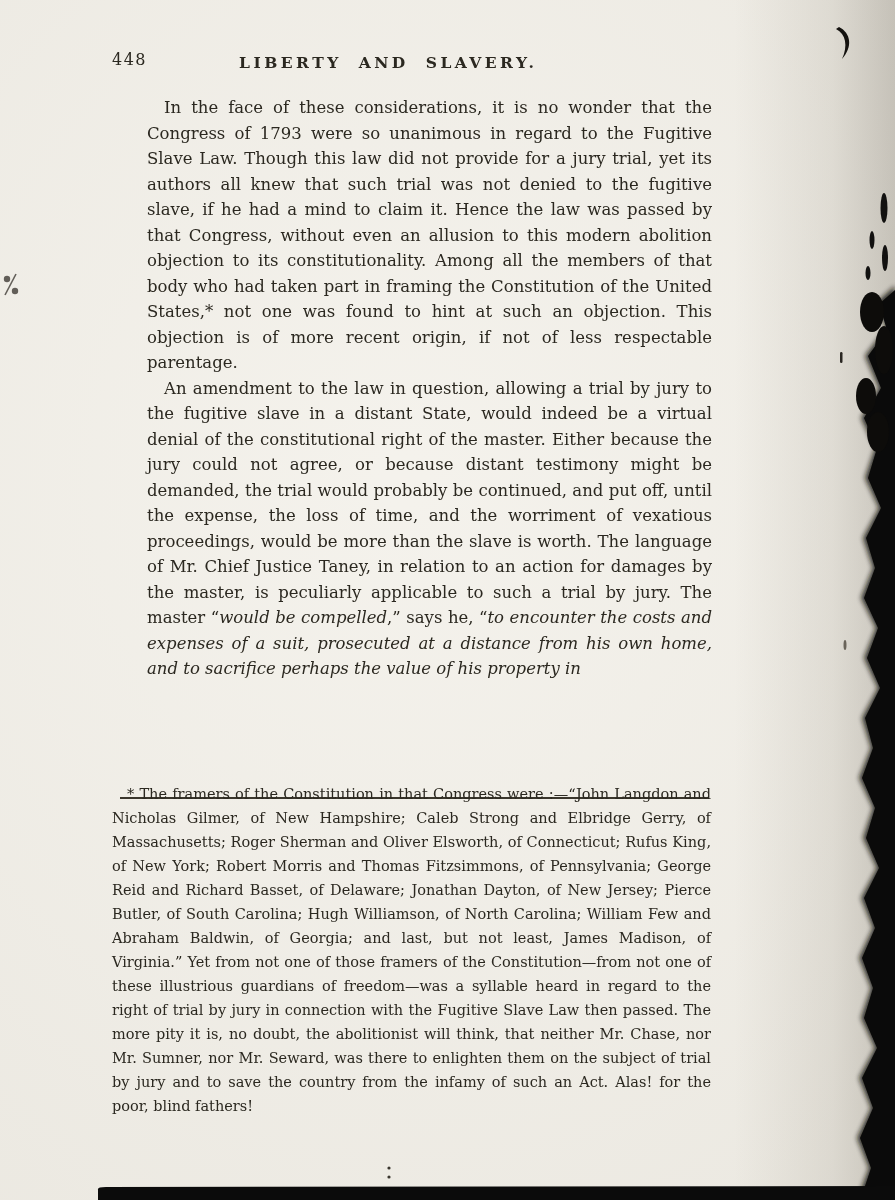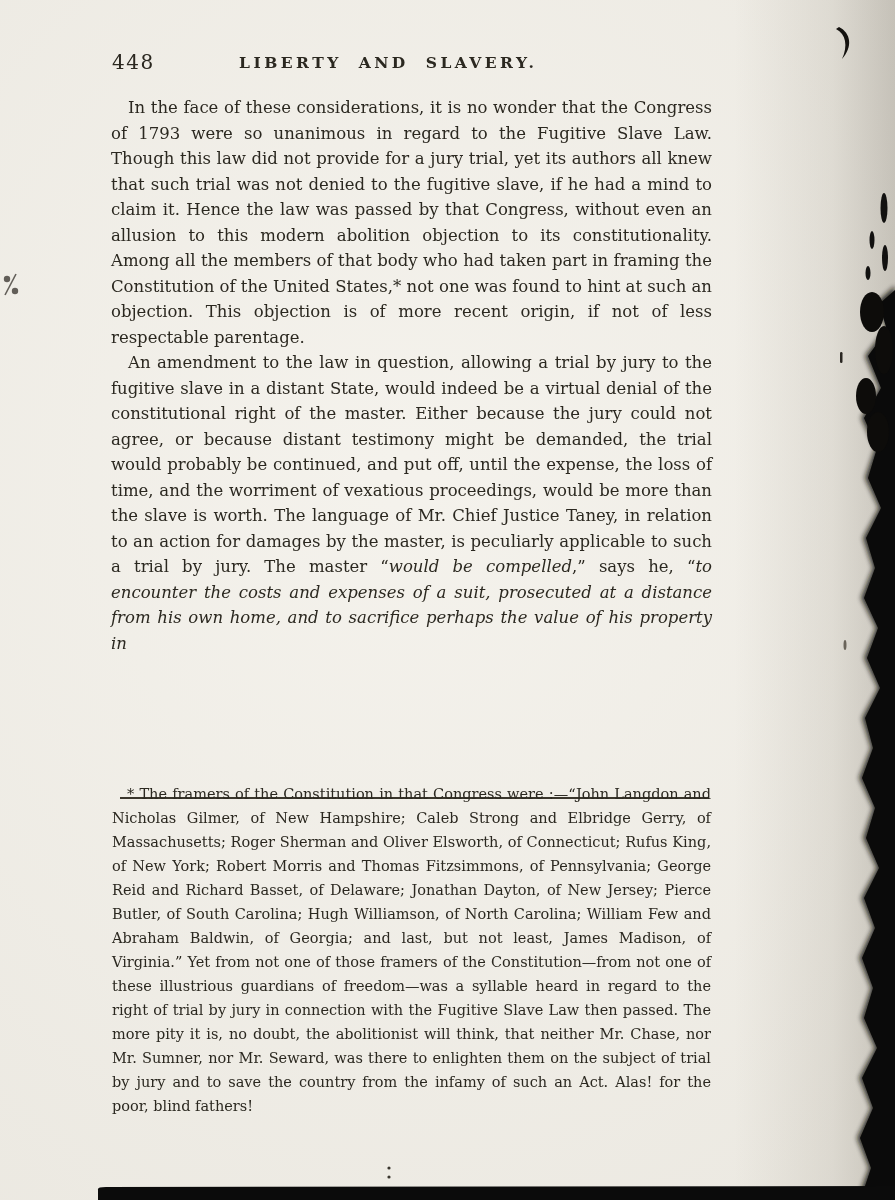--- a/index.html
+++ b/index.html
@@ -12,35 +12,35 @@
     background:
       linear-gradient(to right, rgba(0,0,0,0) 0%, rgba(0,0,0,0) 82%, rgba(80,70,50,0.10) 93%, rgba(55,46,30,0.22) 100%),
       radial-gradient(ellipse 120% 100% at 45% 40%, rgba(255,255,255,0.25), rgba(0,0,0,0.03) 90%),
       var(--paper, #f1eee6);
     font-family: "DejaVu Serif", "Liberation Serif", serif;
     color: var(--ink, #2b2820);
   }
   .header { position: absolute; left: 112px; top: 48px; width: 600px; height: 34px; }
   .page-number {
     position: absolute; left: 0; top: 2px;
-    font-size: 20px; letter-spacing: 1.5px;
+    font-size: 16px; letter-spacing: 1.5px;
   }
   .running-title {
     position: absolute; left: 127px; top: 5px;
     font-size: 15.5px; font-weight: 700;
     letter-spacing: 3.5px; word-spacing: 8px;
     white-space: nowrap;
   }
   .body-text {
     position: absolute; left: 111px; top: 95px; width: 601px;
     font-size: 16.5px; line-height: 25.5px;
     text-align: justify;
   }
   .body-para { margin: 0; }
-  .body-para.indent { text-indent: 17px; }
+  .body-para.indent { text-indent: 17px; margin-left: 36px; }
   .body-text i, .footnote i { font-style: italic; }
   .footnote-rule {
     position: absolute; left: 120px; top: 797px;
     width: 589px; height: 2px;
     background: var(--rule, #3a362c);
   }
   .footnote {
     position: absolute; left: 112px; top: 782px; width: 599px;
     font-size: 14.5px; line-height: 24px;
     text-align: justify;

